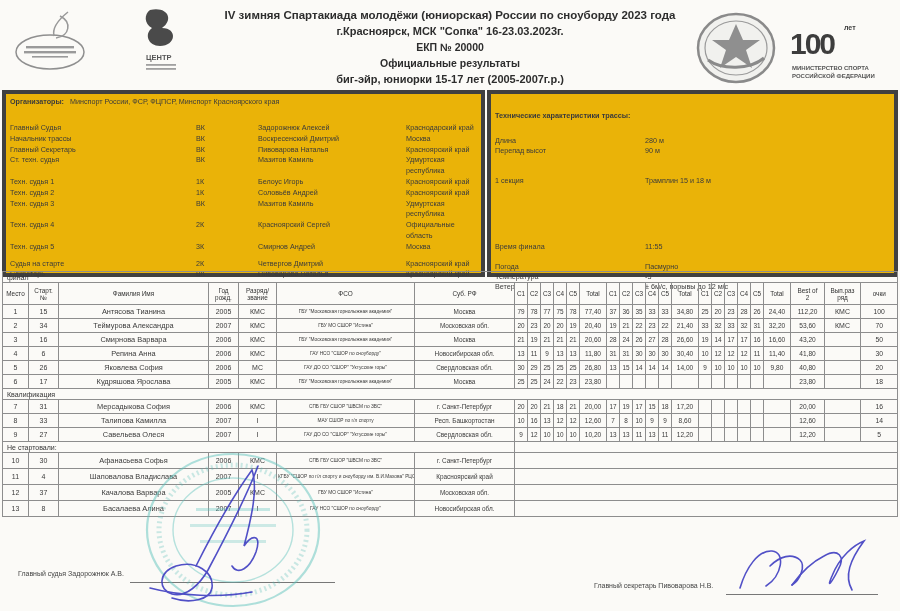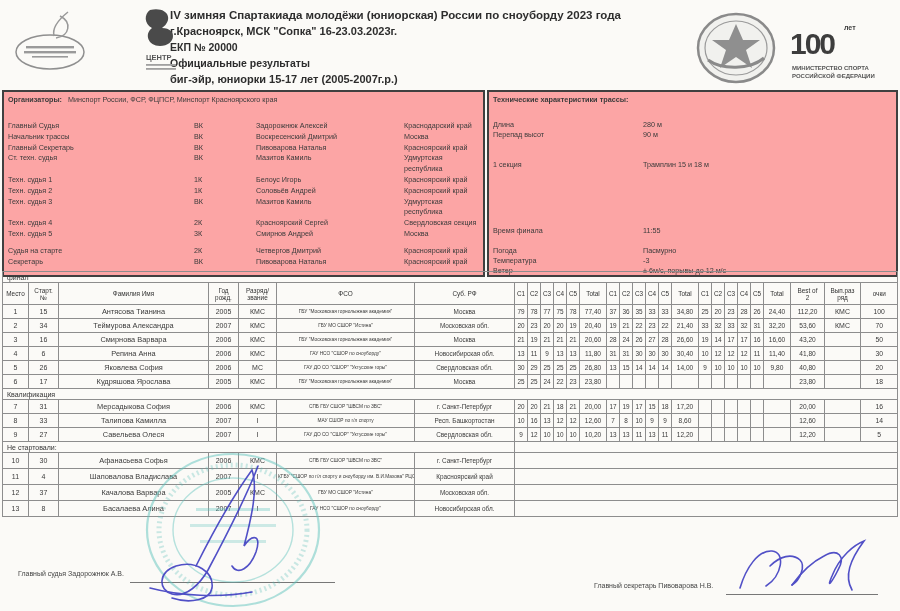--- a/index.html
+++ b/index.html
@@ -2,31 +2,31 @@
 <html><head>
 <meta charset="utf-8">
 <style>
   html,body{margin:0;padding:0}
   body{
     width:900px;height:611px;position:relative;overflow:hidden;
     background:#fbfaf7;color:#3b3b3b;
     font-family:"Liberation Sans", sans-serif;
   }
   
-  .title{position:absolute;top:9px;left:170px;width:560px;text-align:left;font-weight:700;color:#2d2d2d}
+  .title{position:absolute;top:9px;left:170px;width:560px;text-align:center;font-weight:700;color:#2d2d2d}
   .t1{font-size:11.5px;margin-bottom:4px}
   .t2{font-size:11px;margin-bottom:4px}
   .t3{font-size:10.5px;margin-bottom:4px}
   .t4{font-size:10.5px;margin-bottom:4px}
   .t5{font-size:11px}
   .logo{position:absolute}
   
-  .box{position:absolute;border:2px solid #404040;background:#fca5a5;box-sizing:border-box}
+  .box{position:absolute;border:4px solid #404040;background:#eab308;box-sizing:border-box}
   .box-left{left:2px;top:90px;width:483px;height:187px;padding:3px 4px}
-  .box-right{left:487px;top:90px;width:411px;height:187px;padding:3px 4px}
+  .box-right{left:487px;top:90px;width:411px;height:187px;padding:17px 4px}
   .orgline{font-size:7.2px;line-height:9px}
   .orgline b{font-weight:700}
   .jhead{display:grid;grid-template-columns:186px 62px auto;font-size:7.2px;margin-top:14px}
   .jury{margin-top:17px}
   .jrow{display:grid;grid-template-columns:186px 62px 148px auto;font-size:7.2px;line-height:10.8px}
   .jury2{margin-top:6px}
   .trk-title{font-size:7.3px;font-weight:700}
   .trow{display:grid;grid-template-columns:150px auto;font-size:7.2px;line-height:10px}
   .mt16{margin-top:16px}.mt8{margin-top:20px}.mt56{margin-top:56px}.mt10{margin-top:10px}
   
@@ -146,21 +146,21 @@
         <span>Техн.   судья 3</span>
         <span>ВК</span>
         <span>Мазитов Камиль</span>
         <span>Удмуртская республика</span>
       </div>
 
       <div class="jrow">
         <span>Техн.   судья 4</span>
         <span>2К</span>
         <span>Красноярский Сергей</span>
-        <span>Свердловская секция</span>
+        <span>Официальные область</span>
       </div>
 
       <div class="jrow">
         <span>Техн.   судья 5</span>
         <span>3К</span>
         <span>Смирнов Андрей</span>
         <span>Москва</span>
       </div>
 
   </div>

